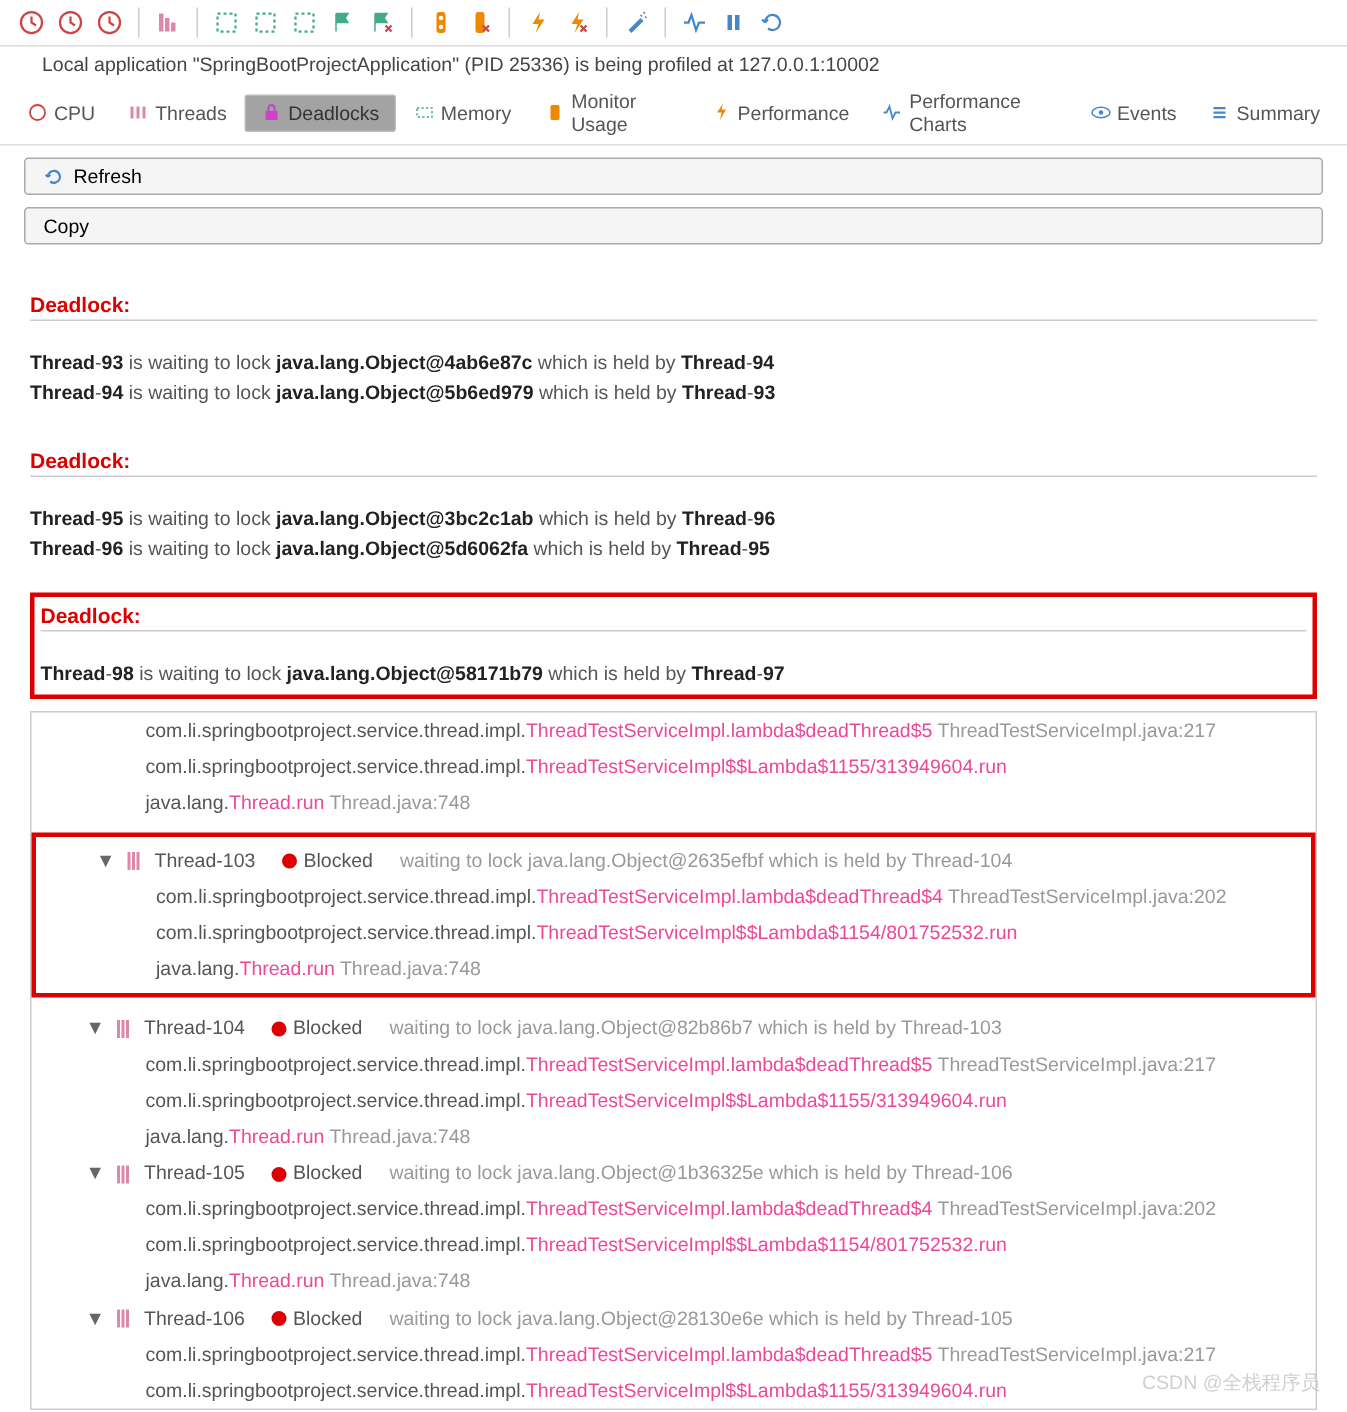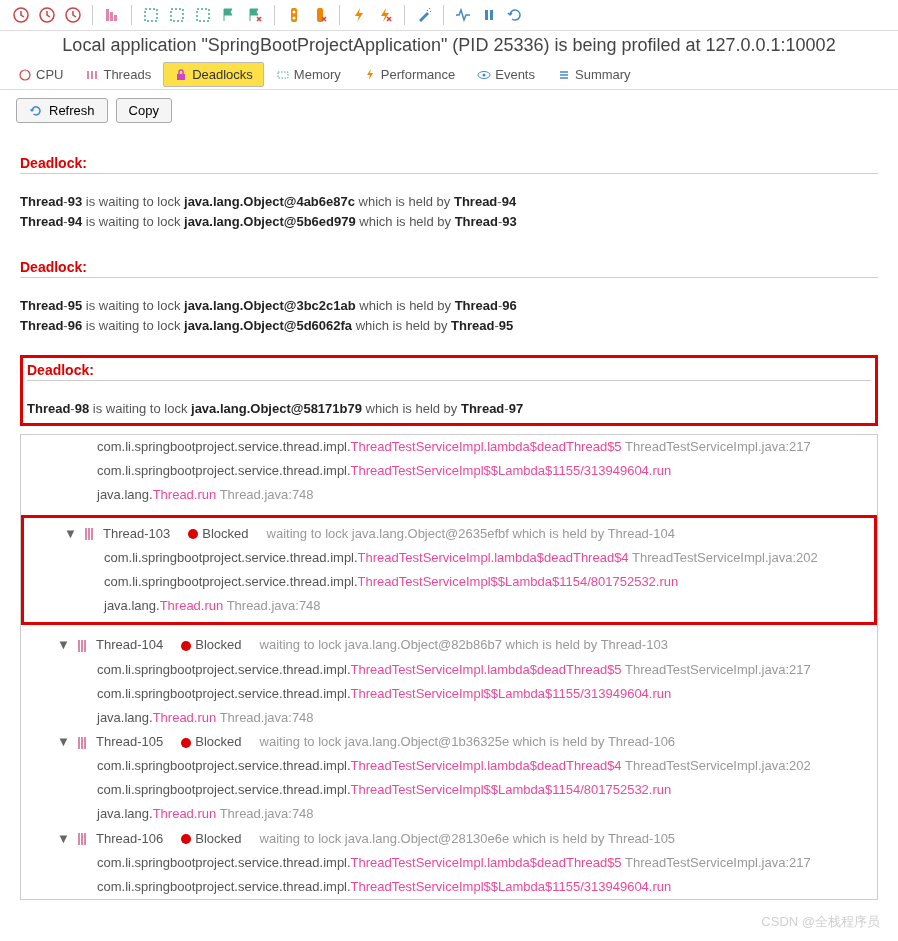--- a/index.html
+++ b/index.html
@@ -1,25 +1,25 @@
 <!DOCTYPE html>
 <html><head>
 <meta charset="utf-8">
 <style>
 * { box-sizing: border-box; margin: 0; padding: 0; }
 body { font-family: "Segoe UI", Arial, sans-serif; font-size: 13px; color: #333; background: #fff; width: 898px; }
 .toolbar { display: flex; align-items: center; padding: 4px 10px; gap: 4px; border-bottom: 1px solid #ddd; }
 .tb-icon { width: 22px; height: 22px; display: flex; align-items: center; justify-content: center; cursor: pointer; border-radius: 2px; }
 .tb-sep { width: 1px; height: 20px; background: #ccc; margin: 0 4px; }
-.status-line { padding: 4px 16px; color: #444; font-size: 18px; text-align: center; }
+.status-line { padding: 4px 28px; color: #444; font-size: 13px; }
 .tabs { display: flex; align-items: center; padding: 2px 8px; border-bottom: 1px solid #ddd; gap: 2px; }
 .tab { display: flex; align-items: center; gap: 4px; padding: 4px 10px; cursor: pointer; border-radius: 2px; color: #555; }
-.tab.active { background: #fde047; border: 1px solid #bbb; color: #333; }
+.tab.active { background: #a3a3a3; border: 1px solid #bbb; color: #333; }
 .tab-icon { width: 14px; height: 14px; display: inline-flex; align-items: center; justify-content: center; }
-.btn-row { padding: 8px 16px; display: flex; gap: 8px; }
+.btn-row { padding: 8px 16px; display: flex; gap: 8px; flex-direction: column; }
 .btn { display: flex; align-items: center; gap: 6px; padding: 4px 12px; border: 1px solid #aaa; background: #f5f5f5; cursor: pointer; border-radius: 3px; font-size: 13px; }
 .content { padding: 8px 20px; }
 .deadlock-section { margin: 16px 0 8px 0; padding-bottom: 12px; }
 .deadlock-title { color: #d00; font-weight: bold; font-size: 14px; margin-bottom: 18px; border-bottom: 1px solid #ccc; padding-bottom: 2px; }
 .deadlock-line { font-size: 13px; line-height: 1.5; color: #555; }
 .bold-txt { color: #222; font-weight: bold; }
 .highlight-box { border: 3px solid #d00; padding: 4px; margin: 8px 0; }
 .thread-stacks-title { font-weight: bold; font-size: 13px; margin: 18px 0 4px 0; border-bottom: 1px solid #ccc; padding-bottom: 2px; color: #222; }
 .stack-container { border: 1px solid #ccc; margin-top: 6px; }
 .stack-row { padding: 2px 0 2px 36px; font-size: 13px; line-height: 1.55; color: #555; }
@@ -175,24 +175,40 @@
       <span class="tab-icon">
         <svg width="14" height="14">
           <rect x="2" y="4" width="10" height="6" fill="none" stroke="#4a8" stroke-dasharray="1.5"></rect>
         </svg>
       </span>
       <span>Memory</span>
     </div>
   <div class="tab">
       <span class="tab-icon">
         <svg width="14" height="14">
+          <rect x="4" y="2" width="6" height="10" fill="#e80" rx="1"></rect>
+        </svg>
+      </span>
+      <span>Monitor Usage</span>
+    </div>
+  <div class="tab">
+      <span class="tab-icon">
+        <svg width="14" height="14">
           <path d="M8 1L4 7h3l-1 5 4-7H7z" fill="#e80"></path>
         </svg>
       </span>
       <span>Performance</span>
+    </div>
+  <div class="tab">
+      <span class="tab-icon">
+        <svg width="14" height="14">
+          <path d="M1 7h2l2-4 2 8 2-4h3" fill="none" stroke="#48c" stroke-width="1.2"></path>
+        </svg>
+      </span>
+      <span>Performance Charts</span>
     </div>
   <div class="tab">
       <span class="tab-icon">
         <svg width="14" height="14">
           <ellipse cx="7" cy="7" rx="6" ry="3.5" fill="none" stroke="#48c"></ellipse>
           <circle cx="7" cy="7" r="1.5" fill="#48c"></circle>
         </svg>
       </span>
       <span>Events</span>
     </div>

